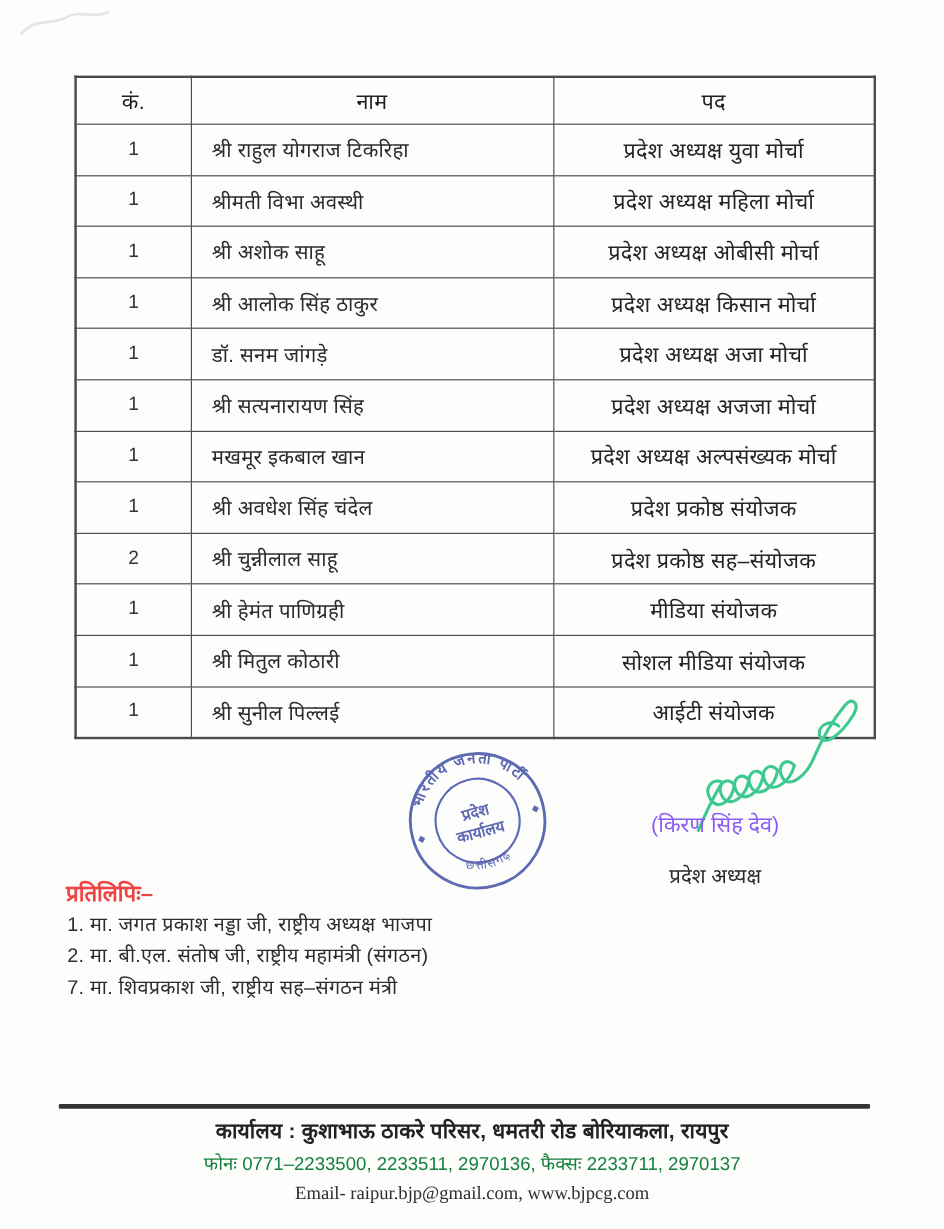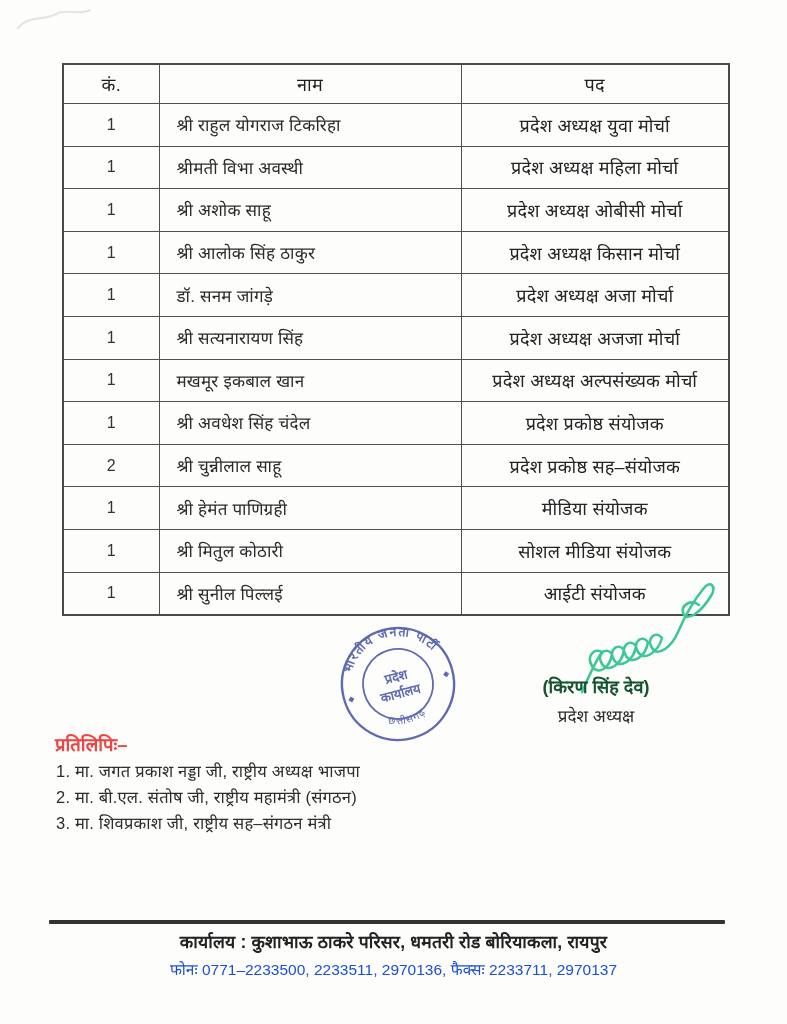--- a/index.html
+++ b/index.html
@@ -28,36 +28,36 @@
   td.post{text-align:center;font-size:18px;color:#242424;letter-spacing:.2px;}
 
   
   .stamp{position:absolute;left:336px;top:622px;width:124px;height:124px;
     opacity:.82;filter:blur(.4px);}
 
   
   .signature{position:absolute;left:570px;top:566px;width:160px;height:140px;}
 
   .signatory{position:absolute;left:498px;top:674px;width:196px;text-align:center;}
-  .signatory .sig-name{font-size:18px;font-weight:bold;color:#14532d;}
-  .signatory .sig-title{font-size:17px;margin-top:6px;color:#2b2b2b;}
+  .signatory .sig-name{font-size:18px;font-weight:normal;color:#8b5cf6;}
+  .signatory .sig-title{font-size:17px;margin-top:20px;color:#2b2b2b;}
 
   
   .copies-heading{position:absolute;left:55px;top:731px;font-size:18.5px;
     font-weight:bold;color:#ef4444;}
   .copies-list{position:absolute;left:56px;top:759px;font-size:16.5px;
     color:#2d2d2d;}
   .copy-item{line-height:25.8px;letter-spacing:.2px;}
 
   
   .separator{position:absolute;left:49px;top:920px;width:676px;height:3.5px;
     background:#333;border-radius:1px;}
   .footer{position:absolute;left:0;top:929px;width:787px;text-align:center;}
   .footer .addr{font-size:17.5px;font-weight:bold;color:#222;letter-spacing:.2px;}
-  .footer .phone{font-size:15.5px;margin-top:5px;color:#1d4ed8;}
+  .footer .phone{font-size:15.5px;margin-top:5px;color:#15803d;}
   .footer .mail{font-family:"Liberation Serif","DejaVu Serif",serif;
     font-size:15.5px;margin-top:6px;color:#2d2d2d;}
 
   .stamp text,.stamp textPath{
     font-family:"Liberation Sans","DejaVu Sans",sans-serif;
     fill:#3c4aa2;
   }
 </style>
 </head>
 <body>
@@ -192,20 +192,21 @@
 
 <div class="signatory">
   <div class="sig-name">(किरण सिंह देव)</div>
   <div class="sig-title">प्रदेश अध्यक्ष</div>
 </div>
 
 <div class="copies-heading">प्रतिलिपिः–</div>
 <div class="copies-list">
     <div class="copy-item">1. मा. जगत प्रकाश नड्डा जी, राष्ट्रीय अध्यक्ष भाजपा</div>
     <div class="copy-item">2. मा. बी.एल. संतोष जी, राष्ट्रीय महामंत्री (संगठन)</div>
-    <div class="copy-item">3. मा. शिवप्रकाश जी, राष्ट्रीय सह–संगठन मंत्री</div>
+    <div class="copy-item">7. मा. शिवप्रकाश जी, राष्ट्रीय सह–संगठन मंत्री</div>
   </div>
 
 <div class="separator"></div>
 <div class="footer">
   <div class="addr">कार्यालय : कुशाभाऊ ठाकरे परिसर, धमतरी रोड बोरियाकला, रायपुर</div>
   <div class="phone">फोनः 0771–2233500, 2233511, 2970136, फैक्सः 2233711, 2970137</div>
+  <div class="mail">Email- raipur.bjp@gmail.com, www.bjpcg.com</div>
 </div>
 
 </body></html>

